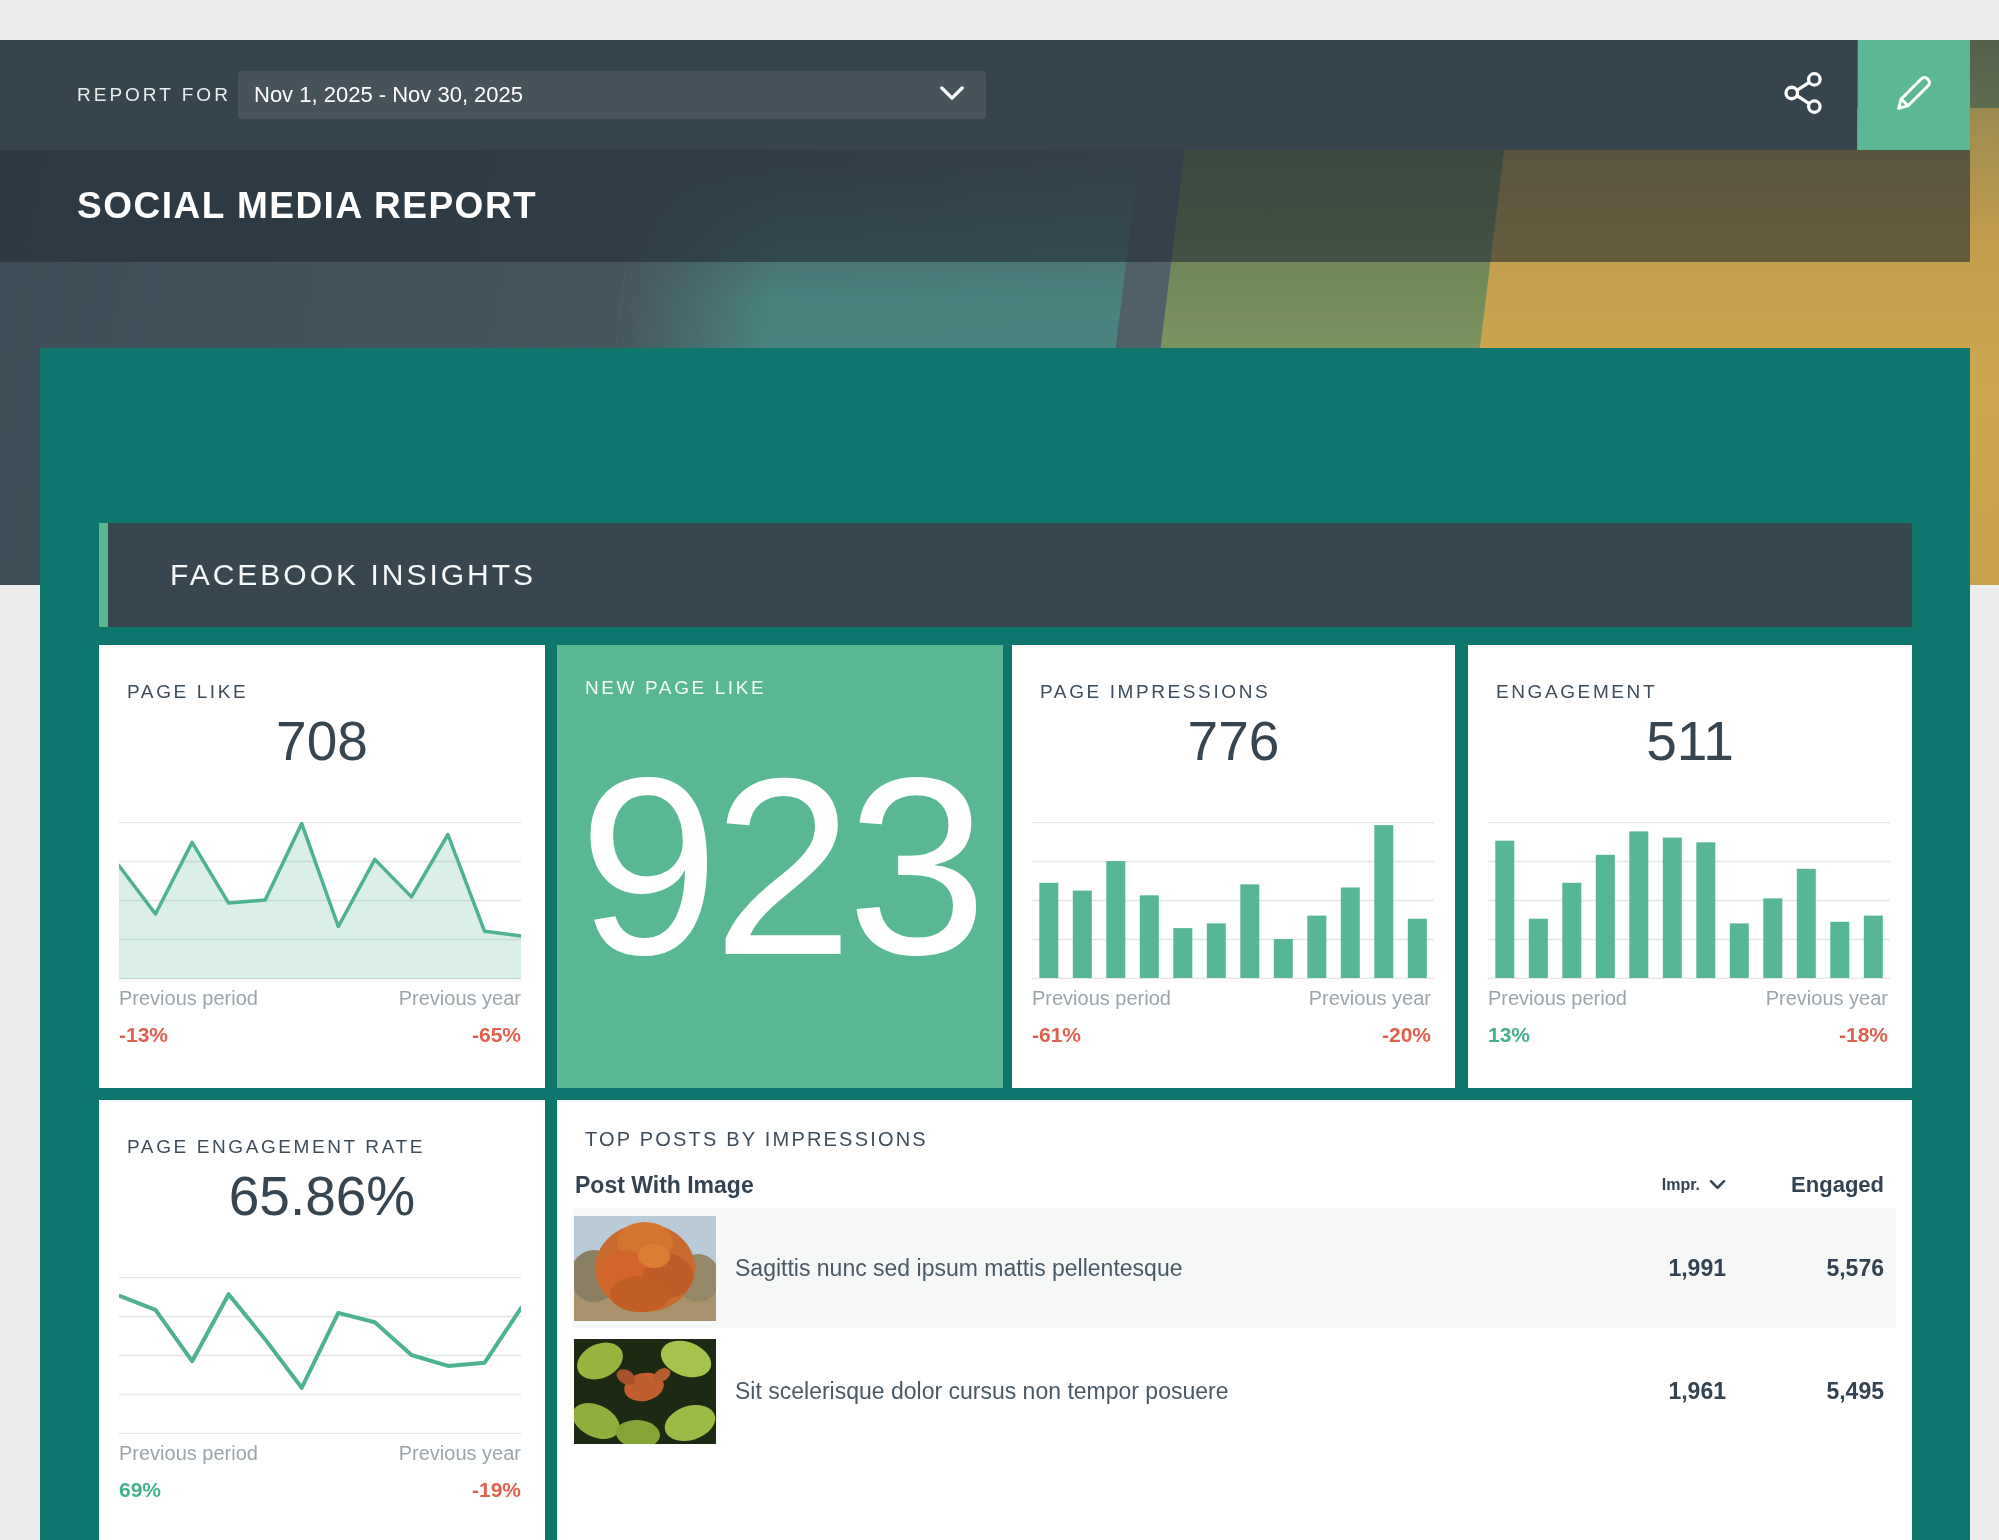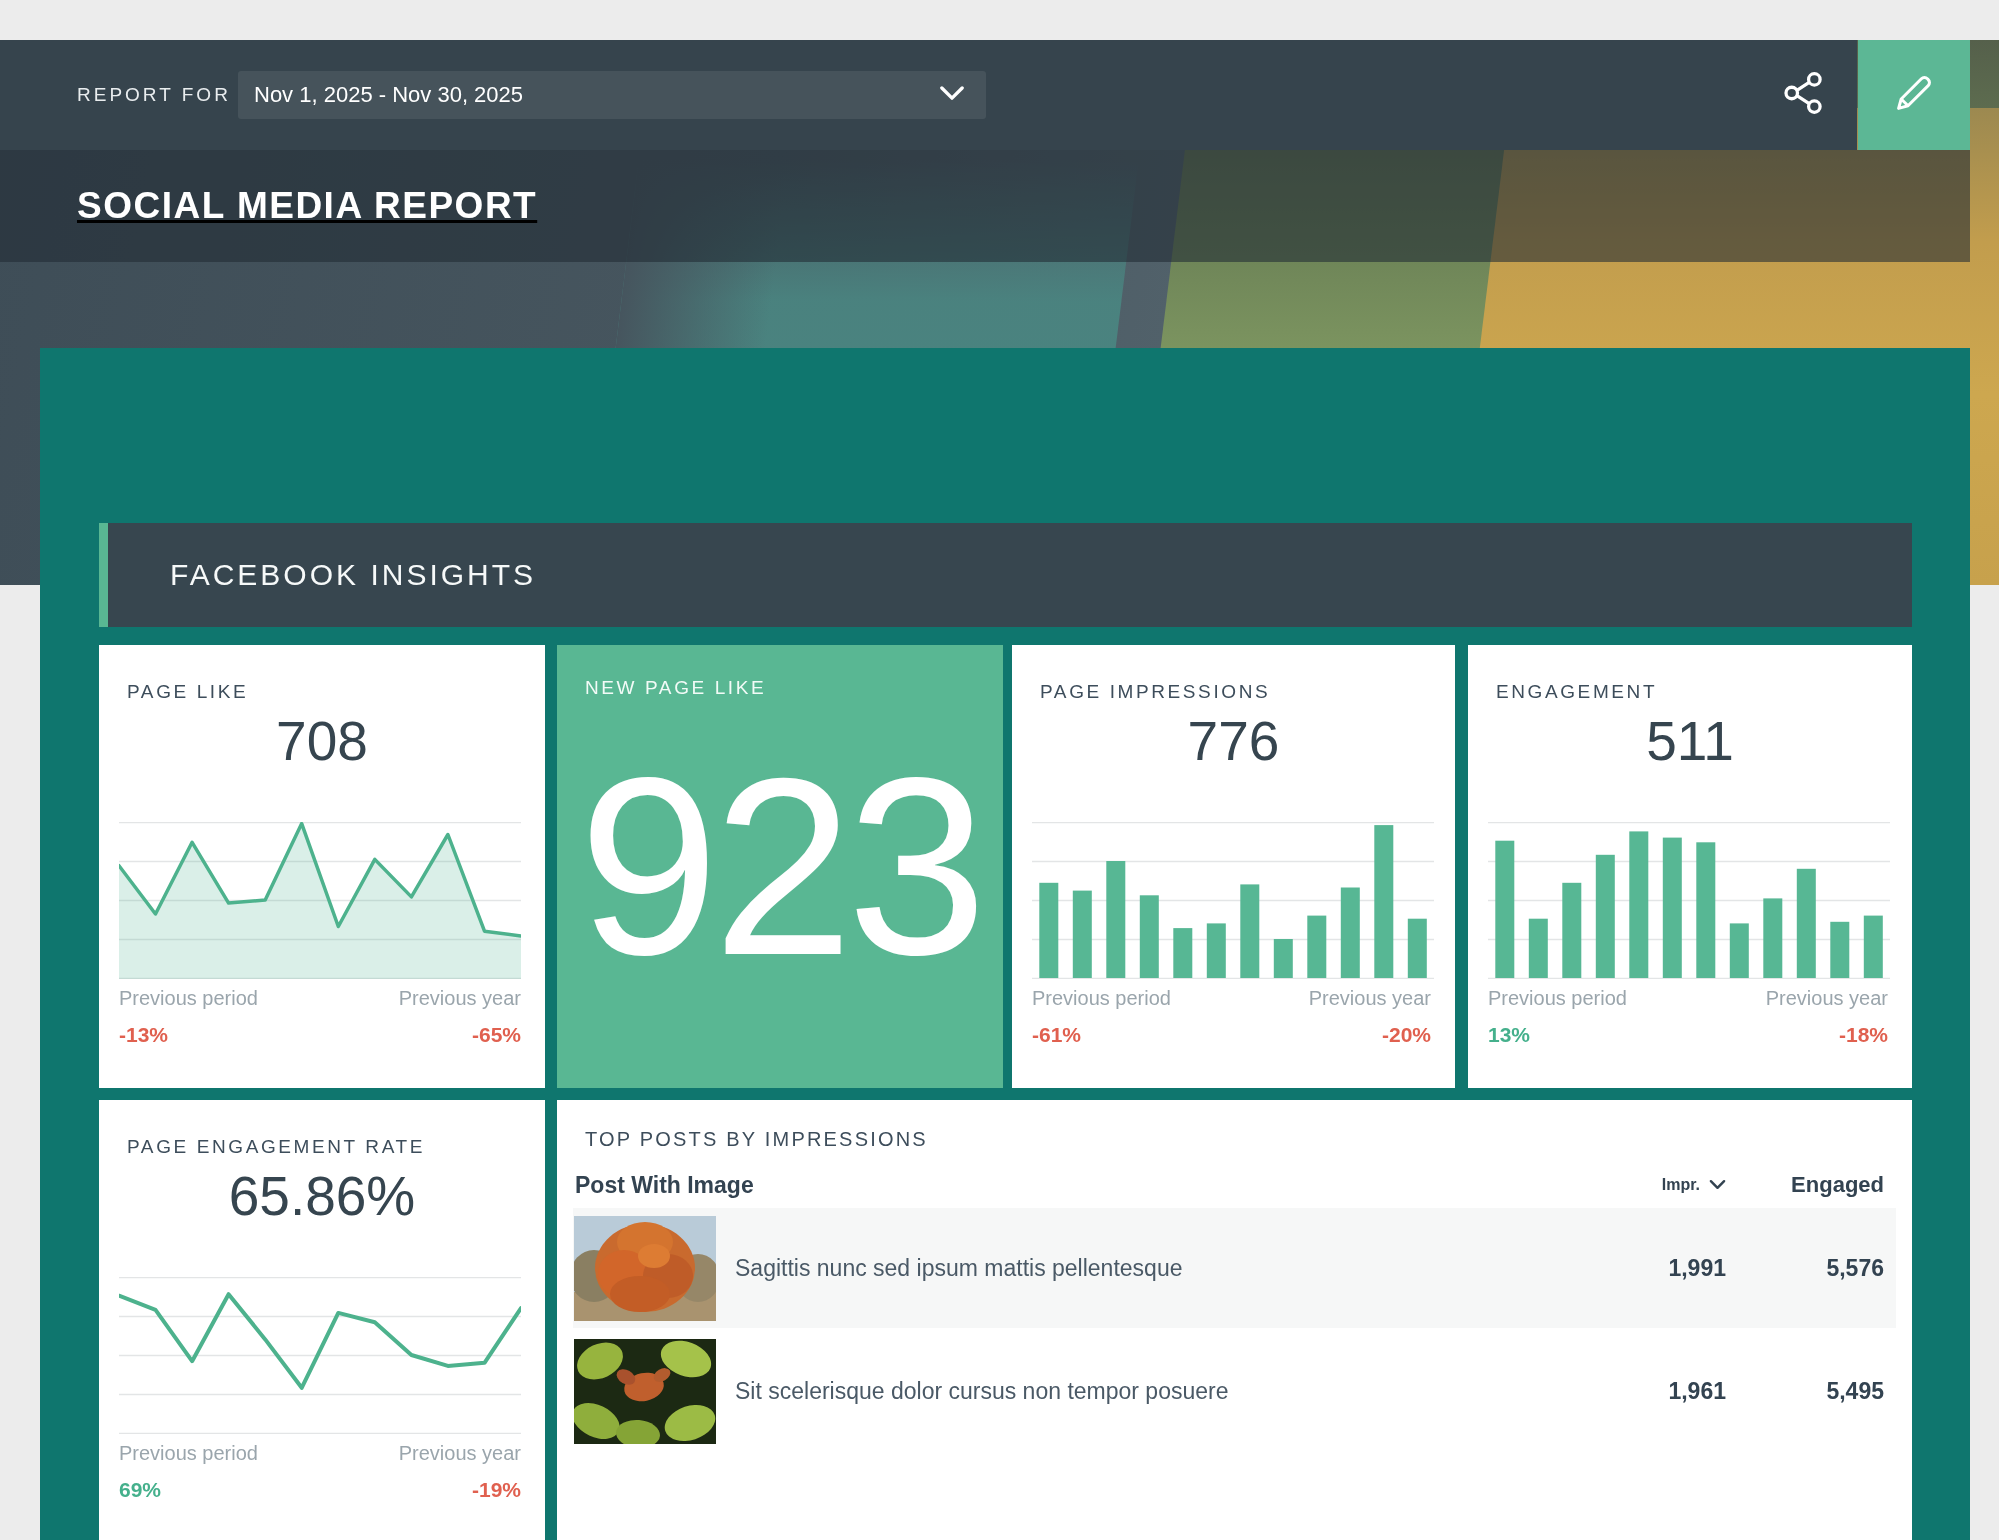--- a/index.html
+++ b/index.html
@@ -23,21 +23,21 @@
         color:#e9edef;font-size:19px;letter-spacing:3px;}
   .dropdown{position:absolute;left:238px;top:31px;width:748px;height:48px;background:#46535b;border-radius:3px;
         display:flex;align-items:center;padding:0 22px 0 16px;box-sizing:border-box;cursor:pointer;}
   .dropdown-text{color:#ffffff;font-size:22px;flex:1;}
   .icon-btn{position:absolute;top:0;height:110px;display:flex;align-items:center;justify-content:center;cursor:pointer;}
   .share-btn{left:1758px;width:92px;background:transparent;}
   .edit-btn{left:1858px;width:112px;background:#5cb795;}
 
   
   .title-band{position:absolute;left:0;top:110px;width:1970px;height:112px;background:rgba(32,43,51,.58);
-        display:flex;align-items:center;text-decoration:underline;}
+        display:flex;align-items:center;}
   .title-band h1{margin:0 0 0 77px;color:#ffffff;font-size:37px;font-weight:bold;letter-spacing:1.5px;}
 
   
   .wrapper{position:absolute;left:40px;top:308px;width:1930px;height:1196px;background:#0f766e;}
   .section-bar{position:absolute;left:59px;top:175px;width:1813px;height:104px;background:#37464f;
         border-left:9px solid #59b793;box-sizing:border-box;display:flex;align-items:center;}
   .section-bar span{margin-left:62px;color:#f6f9f9;font-size:30px;letter-spacing:3px;}
 
   .card{position:absolute;background:#ffffff;}
   .c1{left:59px;top:297px;width:446px;height:443px;}

